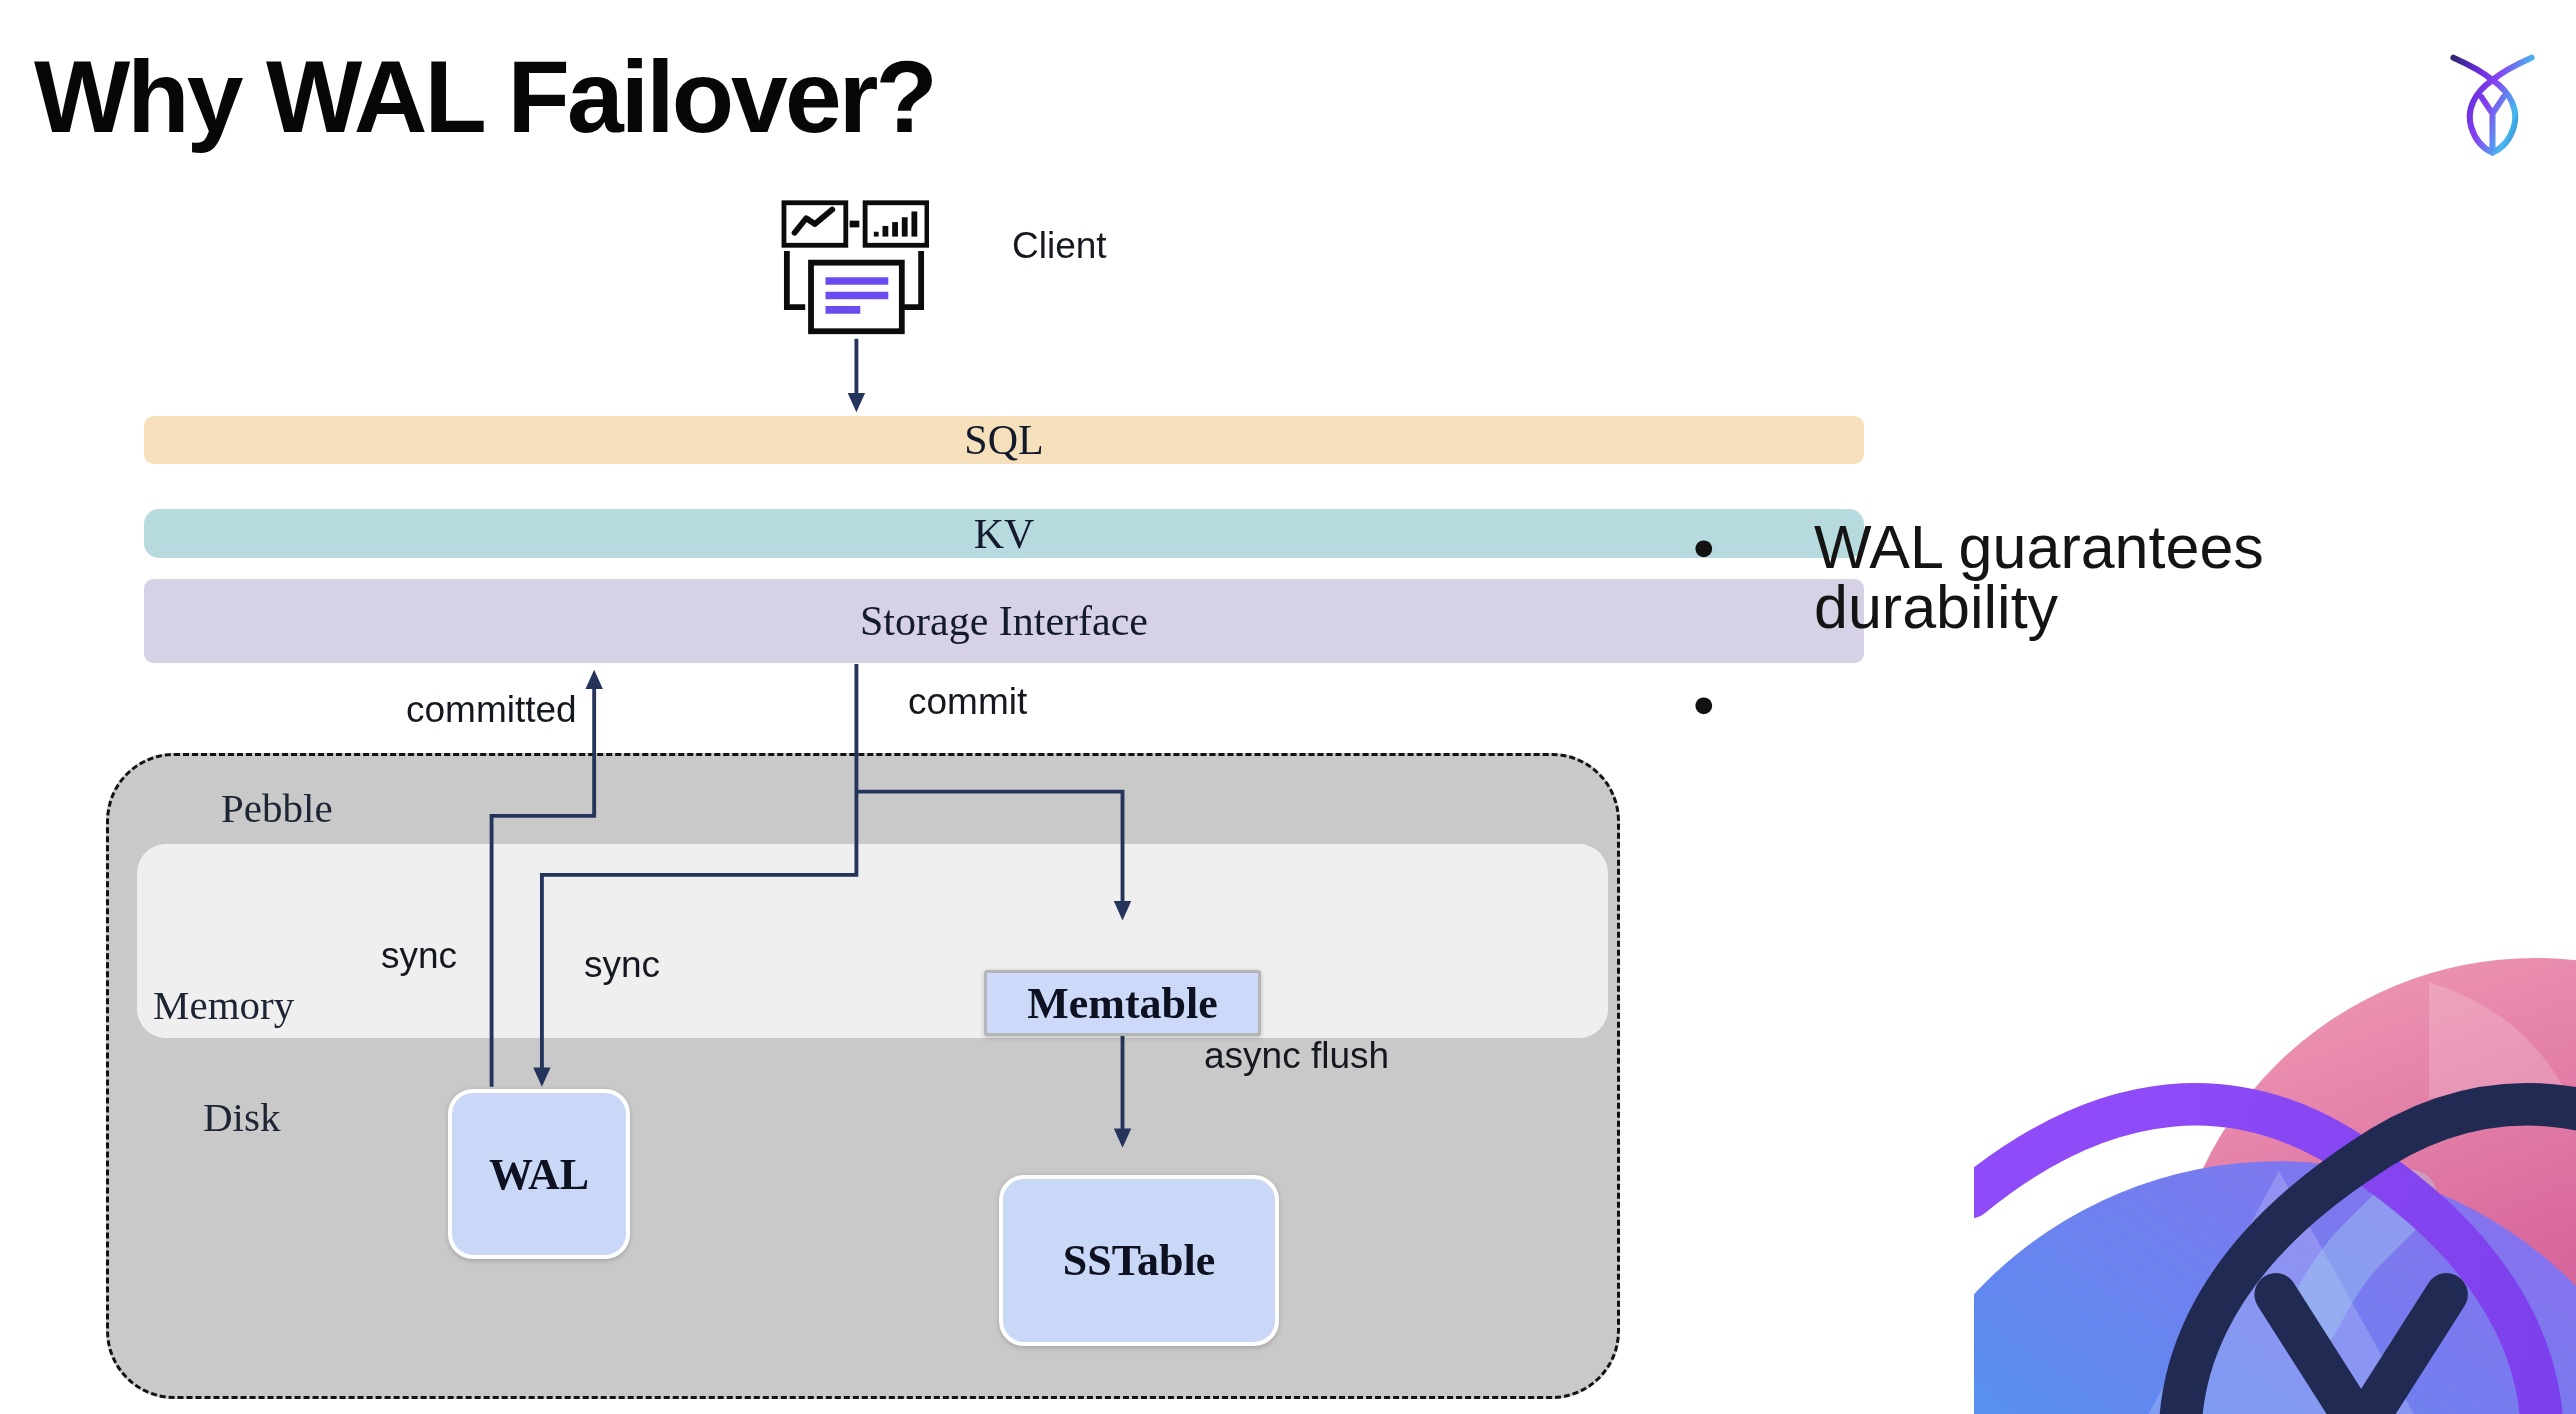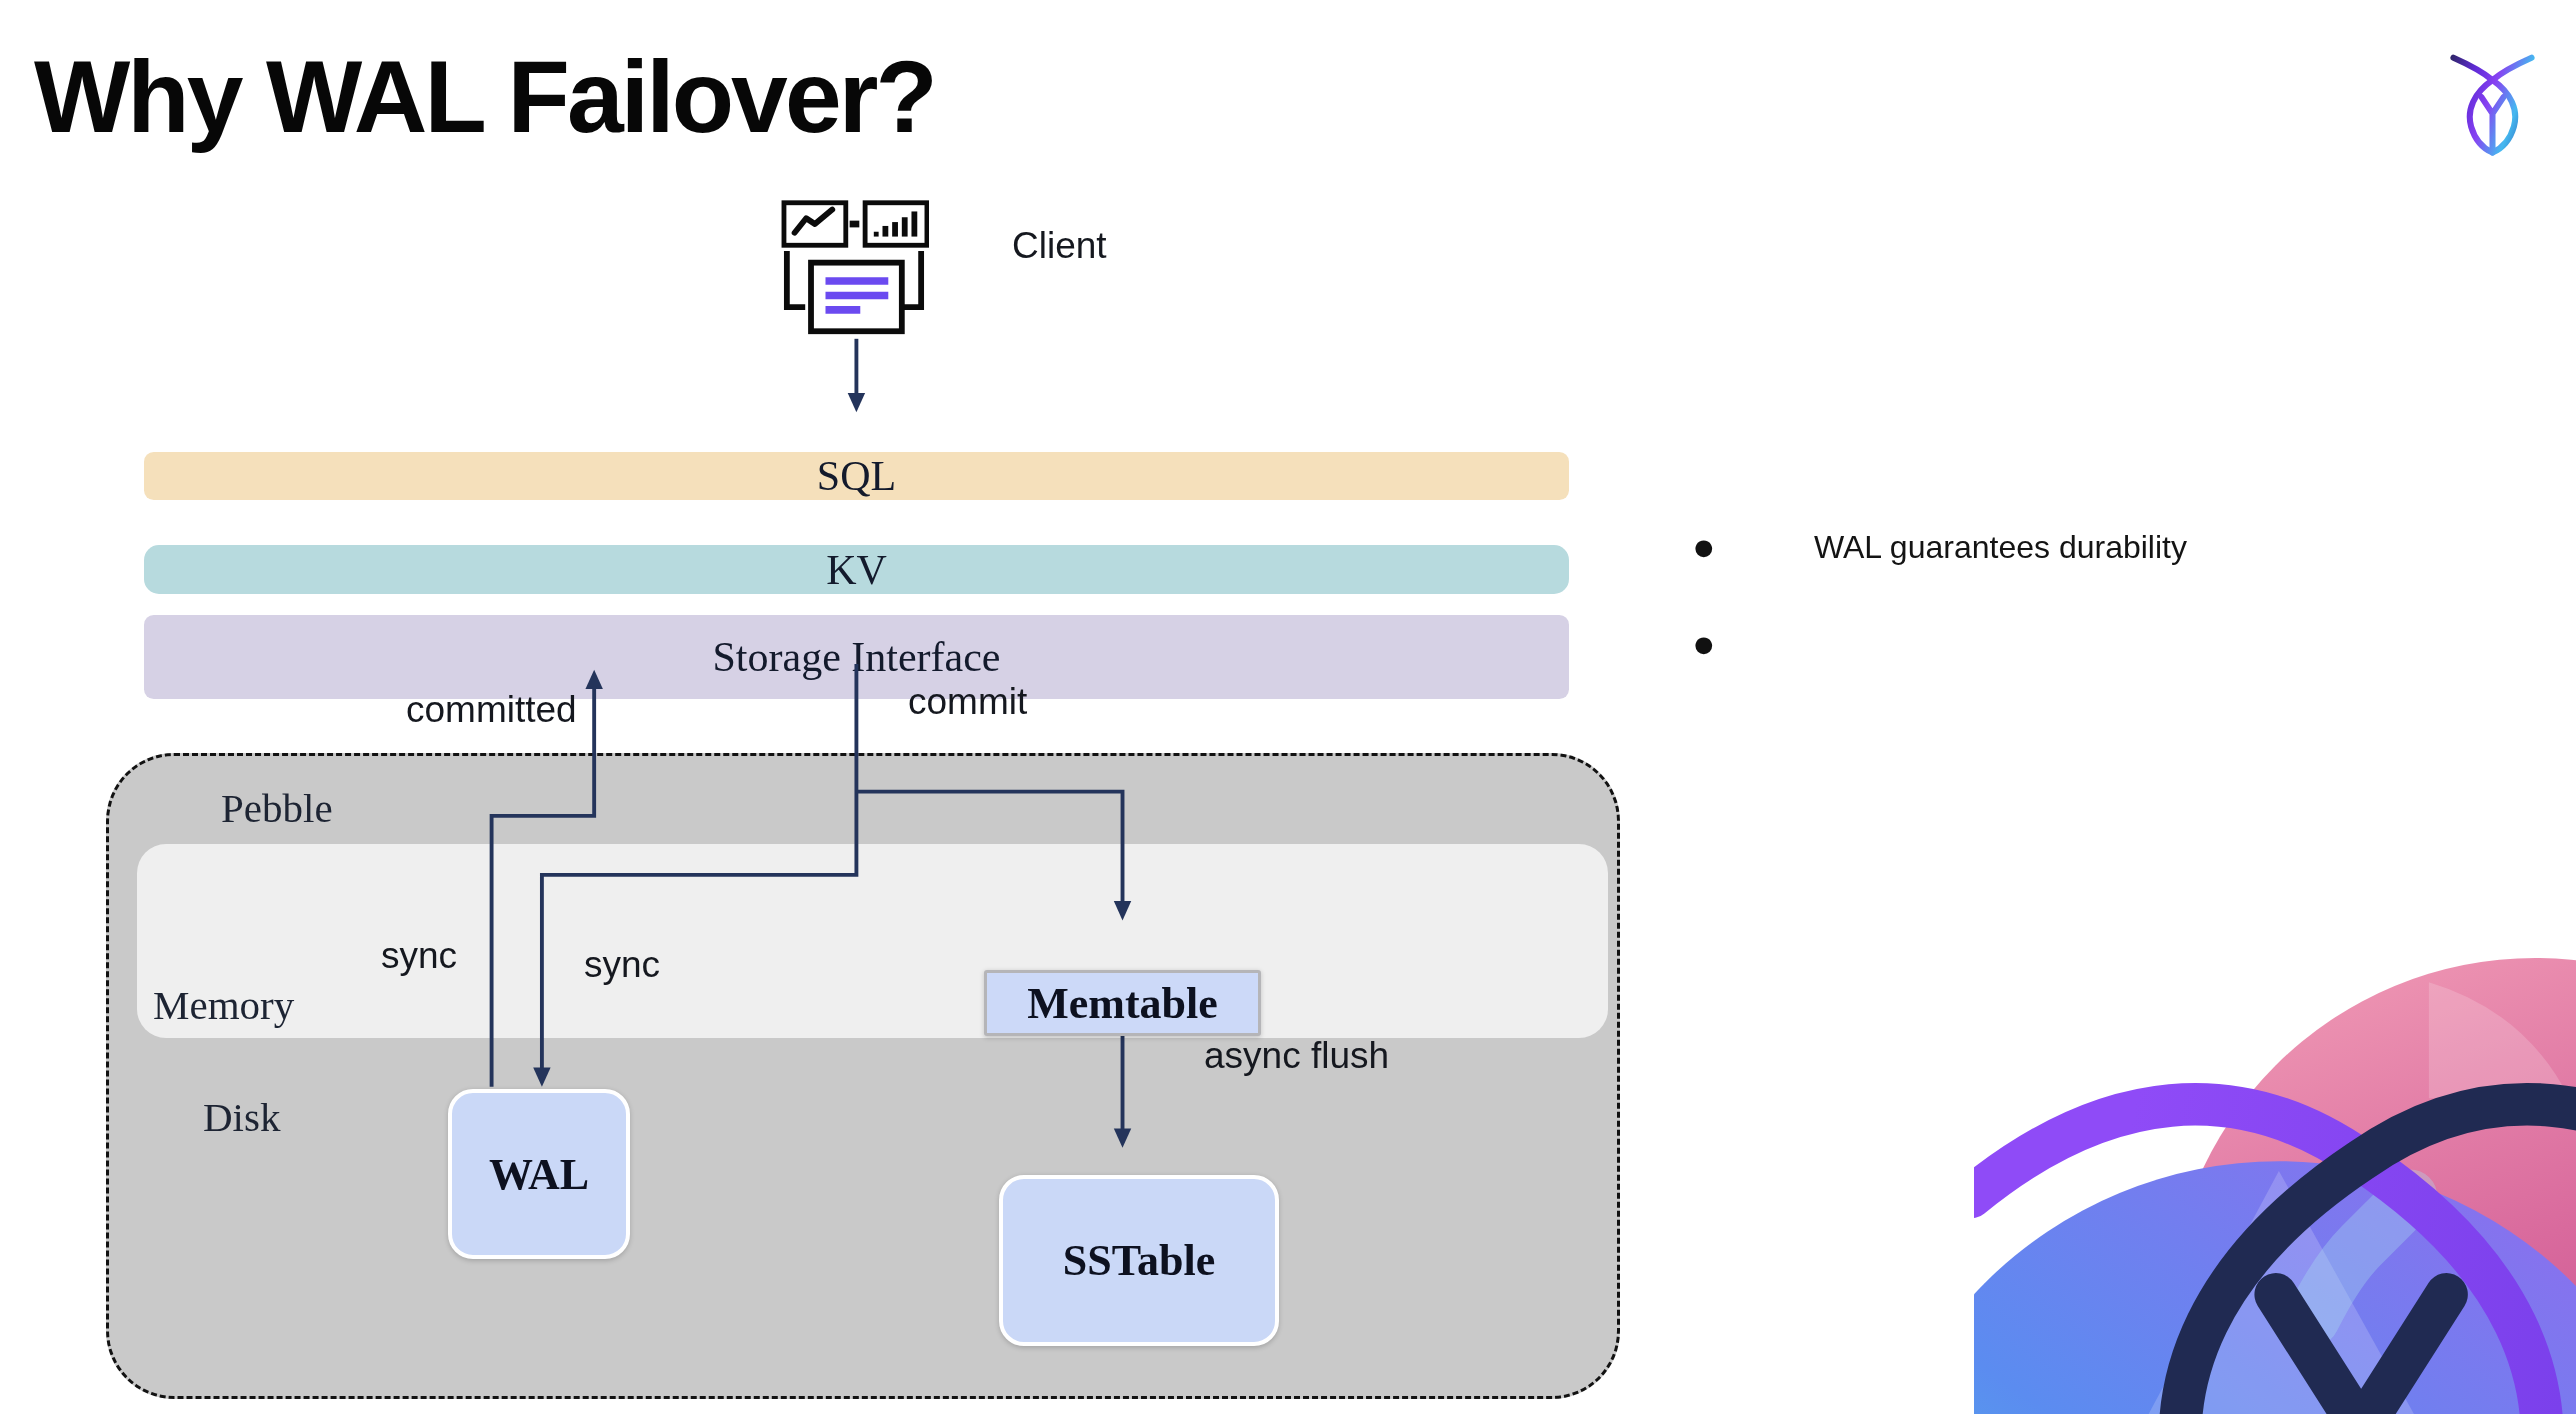--- a/index.html
+++ b/index.html
@@ -5,22 +5,22 @@
   html,body{margin:0;padding:0;background:#ffffff;}
   body{width:2576px;height:1415px;position:relative;overflow:hidden;
        font-family:"Liberation Sans",sans-serif;color:#111;}
   .abs{position:absolute;}
 
   
   .title{left:34px;top:39px;font-size:102px;font-weight:800;letter-spacing:-2.9px;
          color:#070707;white-space:nowrap;font-family:"Liberation Sans",sans-serif;}
 
   
-  .bar{left:144px;width:1425px;border-radius:9.7px;display:flex;align-items:center;justify-content:center;
-       font-family:"Liberation Serif","DejaVu Serif",serif;font-size:42px;color:#131a2c;z-index:3;margin-top:36px;}
+  .bar{left:144px;width:1720px;border-radius:9.7px;display:flex;align-items:center;justify-content:center;
+       font-family:"Liberation Serif","DejaVu Serif",serif;font-size:42px;color:#131a2c;z-index:3;}
   .bar-sql{top:416px;height:48px;background:#f5e0bb;}
   .bar-kv{top:509px;height:49px;background:#b7dade;border-radius:15px;}
   .bar-storage{top:579px;height:84px;background:#d6d1e5;}
 
   
   .pebble{left:106px;top:753px;width:1514px;height:646px;background:#c9c9c9;
           border:3.9px dashed #121212;border-radius:68px;z-index:1;box-sizing:border-box;}
   .memory-band{left:137px;top:844px;width:1471px;height:194px;background:#efefef;
                border-radius:29px;z-index:2;}
 
@@ -51,21 +51,21 @@
   
   .connectors{left:0;top:0;width:2576px;height:1415px;z-index:5;pointer-events:none;}
 
   
   .client-icon{left:779px;top:196px;width:150px;height:142px;z-index:4;}
 
   
   .bullets{left:1692px;top:517px;width:852px;z-index:3;}
   .bullet{display:flex;margin-bottom:37px;}
   .bullet-dot{width:122px;flex:0 0 122px;font-size:39px;line-height:60px;color:#111;}
-  .bullet-text{font-size:32px;line-height:60px;color:#141414;width:677px;}
+  .bullet-text{font-size:61px;line-height:60px;color:#141414;width:677px;}
 
   .logo{left:2446px;top:46px;width:93px;height:110px;z-index:3;}
   .decoration{left:1974px;top:953px;width:602px;height:462px;z-index:0;}
 </style>
 </head>
 <body>
 
 <div class="abs title">Why WAL Failover?</div>
 
 <svg class="abs logo" viewBox="0 0 100 117">

